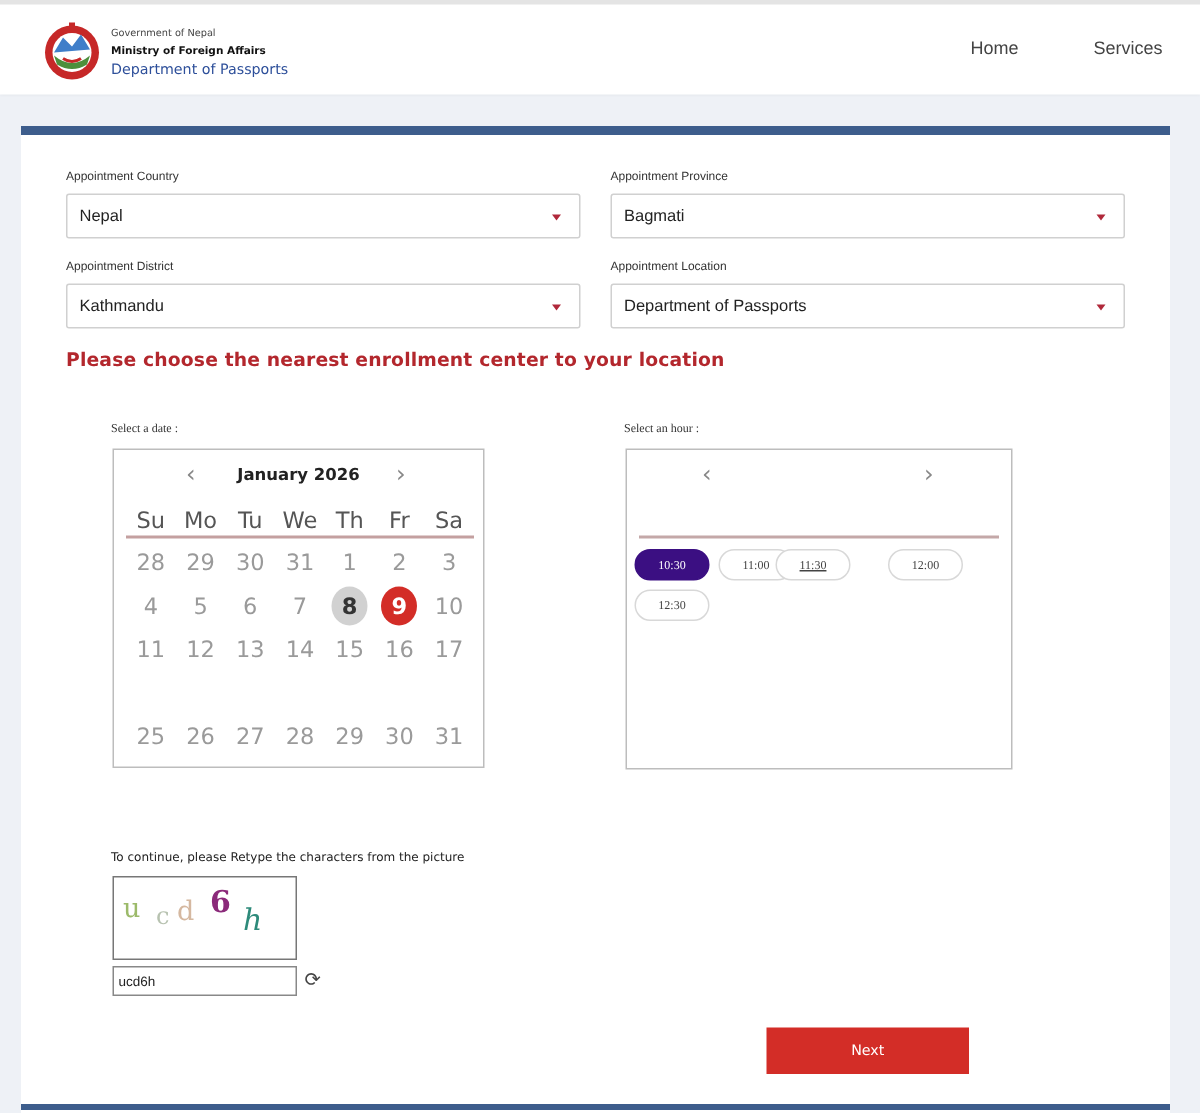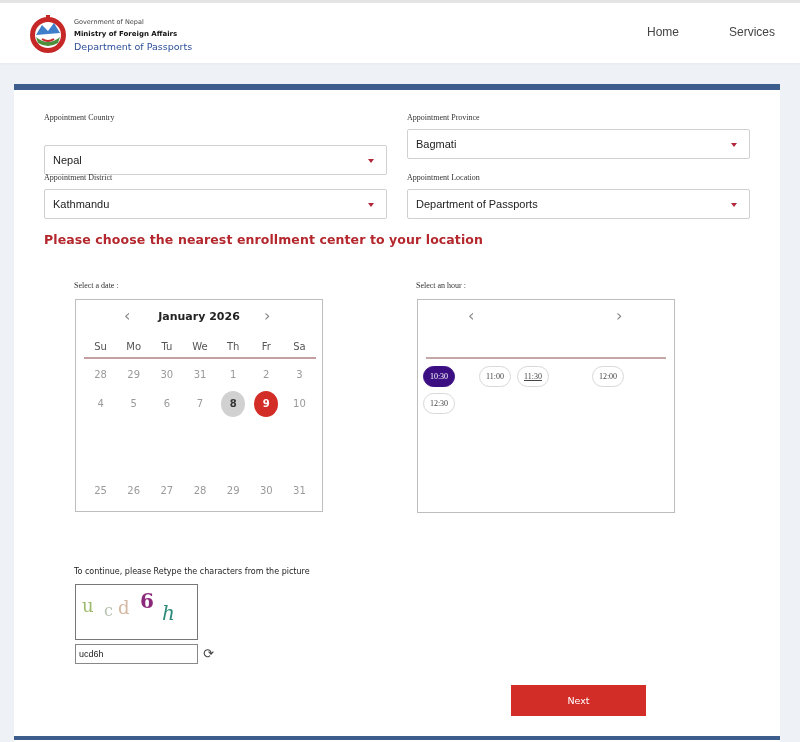--- a/index.html
+++ b/index.html
@@ -28,21 +28,21 @@
 
   .card {
     position: absolute; left: 14px; top: 84px; width: 766px; height: 658px;
     background: #ffffff;
     border-top: 6px solid #3d5d8c;
   }
   .bottom-bar {
     position: absolute; left: 14px; top: 736px; width: 766px; height: 4px; background: #3d5d8c;
   }
   .field-label {
-    position: absolute; font-family: Liberation Serif, serif; font-size: 8px; color: #333; text-align: center;
+    position: absolute; font-family: Liberation Sans, sans-serif; font-size: 8px; color: #333; text-align: center;
   }
   .select {
     position: absolute; width: 343px; height: 30px;
     border: 1px solid #d0d0d0; border-radius: 2px; background: #fff;
     font-family: "Liberation Sans", sans-serif; font-size: 11px; color: #222;
     padding: 8px 0 0 8px;
   }
   .select .caret {
     position: absolute; right: 12px; top: 13px;
     width: 0; height: 0;
@@ -63,38 +63,38 @@
   .cal-head {
     position: absolute; left: 0; top: 10px; width: 100%; height: 16px;
     text-align: center; font-size: 11px; font-weight: bold; color: #222;
   }
   .arrow {
     position: absolute; top: 8px; font-size: 16px; color: #888; line-height: 16px;
     font-family: "DejaVu Sans", sans-serif;
   }
   .dow-row, .week-row { position: absolute; left: 8px; width: 232px; display: flex; }
   .dow-row span, .week-row span {
-    flex: 1; text-align: center; font-size: 10px; color: #555; height: 24px; line-height: 24px;
+    flex: 1; text-align: center; font-size: 15px; color: #555; height: 24px; line-height: 24px;
     position: relative;
   }
   .week-row span { color: #9a9a9a; }
   .cal-rule { position: absolute; left: 8px; top: 57px; width: 232px; height: 2px; background: #c4a0a0; }
   .day-circle {
     position: absolute; left: 50%; top: 50%; width: 24px; height: 26px; margin-left: -12px; margin-top: -13px;
     border-radius: 50%;
   }
   .week-row span.today { color: #333; font-weight: bold; }
   .week-row span.today .day-circle { background: #d1d1d1; }
   .week-row span.selected { color: #fff; font-weight: bold; }
   .week-row span.selected .day-circle { background: #d32d27; }
   .week-row span .num { position: relative; z-index: 1; }
 
   .hour-rule { position: absolute; left: 8px; top: 57px; width: 240px; height: 2px; background: #c4a8a8; }
   .slot {
-    position: absolute; width: 32px; height: 21px; border: 1px solid #d8d8d8; border-radius: 11px;
+    position: absolute; width: 50px; height: 21px; border: 1px solid #d8d8d8; border-radius: 11px;
     font-family: "Liberation Serif", serif; font-size: 8px; color: #444; text-align: center; line-height: 19px;
     background: #fff;
   }
   .slot.active { background: #3b0f82; border-color: #3b0f82; color: #fff; }
 
   .captcha-label {
     position: absolute; left: 74px; top: 567px; font-family: "DejaVu Sans", sans-serif; font-size: 8px; color: #222;
   }
   .captcha-img {
     position: absolute; left: 75px; top: 584px; width: 123px; height: 56px;
@@ -136,21 +136,21 @@
       <span class="l3">Department of Passports</span>
     </div>
   </div>
   <a class="nav nav-home">Home</a>
   <a class="nav nav-services">Services</a>
 </div>
 
 <div class="card"></div>
 
 <div class="field-label" style="left:44px; top:113px;">Appointment Country</div>
-<div class="select" style="left:44px; top:129px;margin-top:16px;">
+<div class="select" style="left:44px; top:129px;">
   <span>Nepal</span>
   <span class="caret"></span>
 </div>
 
 <div class="field-label" style="left:407px; top:113px;">Appointment Province</div>
 <div class="select" style="left:407px; top:129px;">
   <span>Bagmati</span>
   <span class="caret"></span>
 </div>
 
@@ -196,20 +196,29 @@
   </div>
   <div class="week-row" style="top:92px;">
     <span><b class="num" style="font-weight:normal">4</b></span>
     <span><b class="num" style="font-weight:normal">5</b></span>
     <span><b class="num" style="font-weight:normal">6</b></span>
     <span><b class="num" style="font-weight:normal">7</b></span>
     <span class="today"><i class="day-circle"></i><b class="num">8</b></span>
     <span class="selected"><i class="day-circle"></i><b class="num">9</b></span>
     <span><b class="num" style="font-weight:normal">10</b></span>
   </div>
+  <div class="week-row" style="top:121px;">
+    <span><b class="num" style="font-weight:normal">11</b></span>
+    <span><b class="num" style="font-weight:normal">12</b></span>
+    <span><b class="num" style="font-weight:normal">13</b></span>
+    <span><b class="num" style="font-weight:normal">14</b></span>
+    <span><b class="num" style="font-weight:normal">15</b></span>
+    <span><b class="num" style="font-weight:normal">16</b></span>
+    <span><b class="num" style="font-weight:normal">17</b></span>
+  </div>
   <div class="week-row" style="top:179px;">
     <span><b class="num" style="font-weight:normal">25</b></span>
     <span><b class="num" style="font-weight:normal">26</b></span>
     <span><b class="num" style="font-weight:normal">27</b></span>
     <span><b class="num" style="font-weight:normal">28</b></span>
     <span><b class="num" style="font-weight:normal">29</b></span>
     <span><b class="num" style="font-weight:normal">30</b></span>
     <span><b class="num" style="font-weight:normal">31</b></span>
   </div>
 </div>

